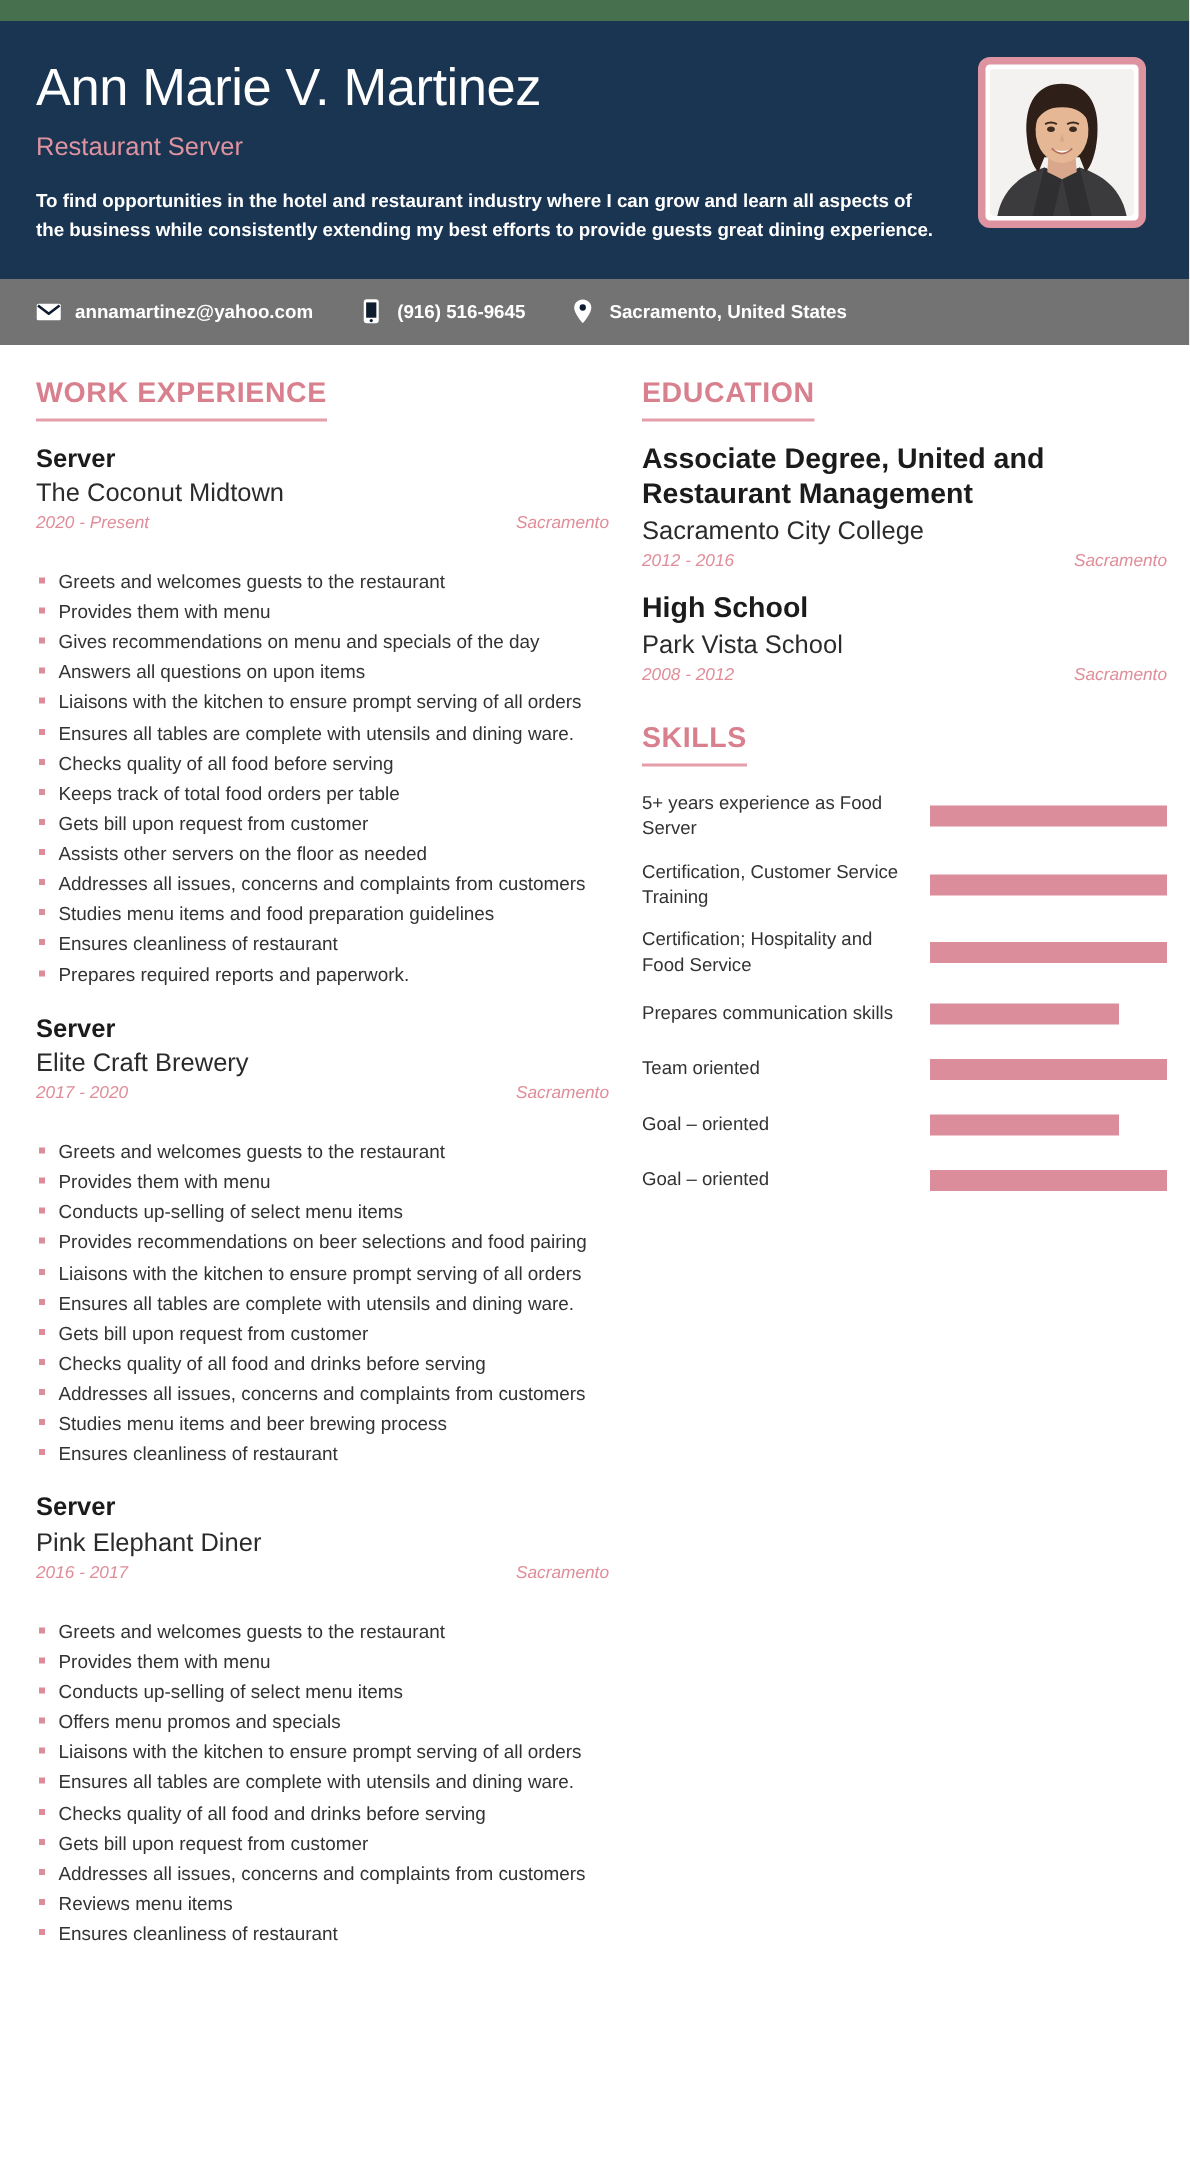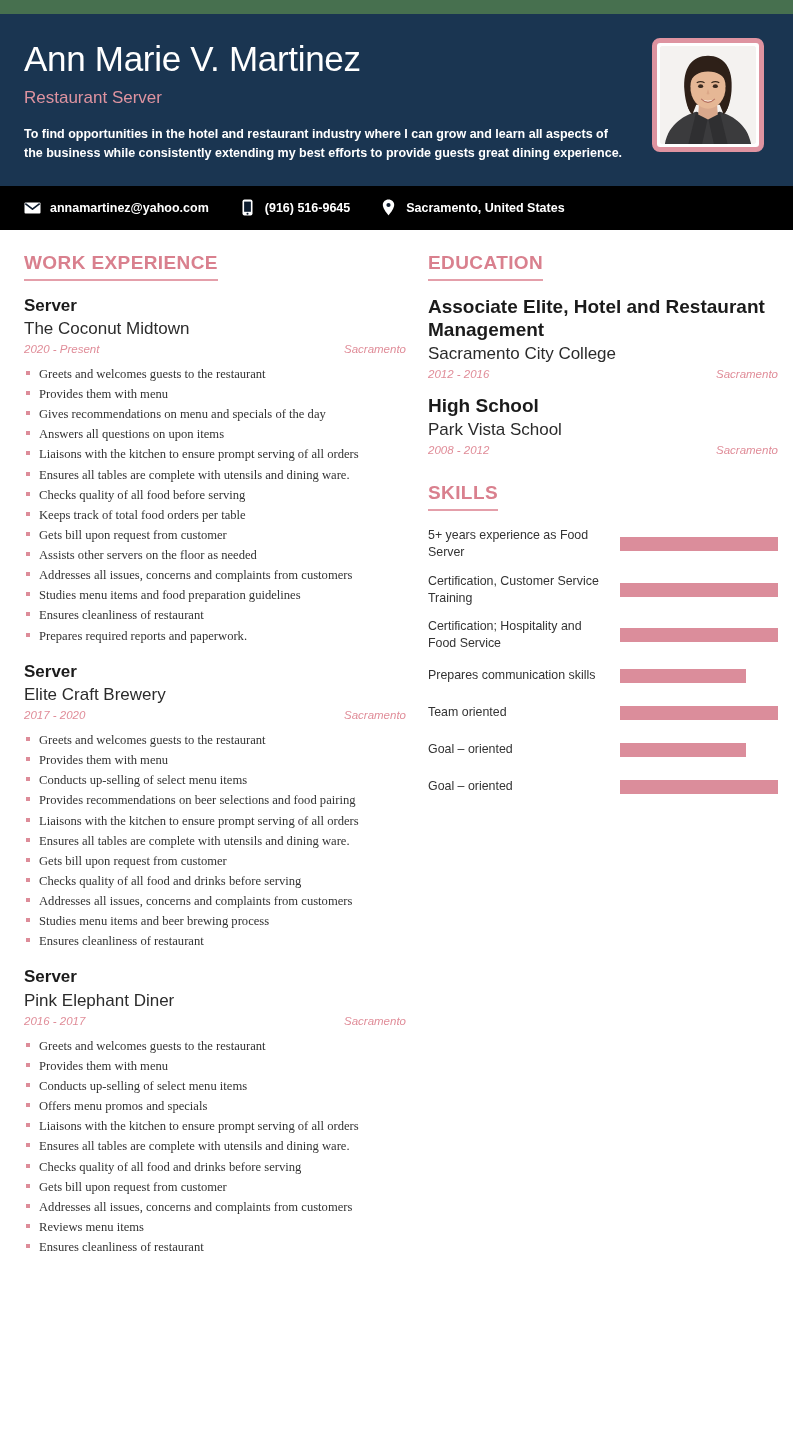--- a/index.html
+++ b/index.html
@@ -69,21 +69,21 @@
   .photo-inner {
     width:100%;
     height:100%;
     border-radius:3px;
     overflow:hidden;
     position:relative;
     background:#f3f1ef;
   }
   
   .contact-bar {
-    background:#000000;
+    background:#737373;
     height:44px;
     display:flex;
     align-items:center;
     padding:0 24px;
     gap:30px;
   }
   .contact-item {
     display:flex;
     align-items:center;
     gap:9px;
@@ -145,21 +145,21 @@
     display:flex;
     justify-content:space-between;
     align-items:baseline;
     margin-top:3px;
     color:#E08D99;
     font-size:11.5px;
     font-style:italic;
   }
   .entry-meta .loc { color:#E08D99; }
 
-  .bullets { list-style:none; margin-top:10px;font-family:Liberation Serif, serif; }
+  .bullets { list-style:none; margin-top:24px; }
   .bullets li {
     position:relative;
     padding-left:15px;
     color:#333333;
     font-size:12.6px;
     line-height:1.44;
     margin-bottom:2px;
   }
   .bullets li:before {
     content:"";
@@ -370,21 +370,21 @@
           </div>
       </div>
     </div>
 
     <div class="col-right">
 
       <div class="section">
         <div class="section-title">EDUCATION</div>
         <div id="edu-entries">
             <div class="edu-entry">
-              <div class="edu-degree">Associate Elite, Hotel and Restaurant Management</div>
+              <div class="edu-degree">Associate Degree, United and Restaurant Management</div>
      <div class="edu-school">Sacramento City College</div>
      <div class="entry-meta">
        <span class="dates">2012 - 2016</span>
        <span class="loc">Sacramento</span>
      </div>
             </div>
             <div class="edu-entry">
               <div class="edu-degree">High School</div>
      <div class="edu-school">Park Vista School</div>
      <div class="entry-meta">

